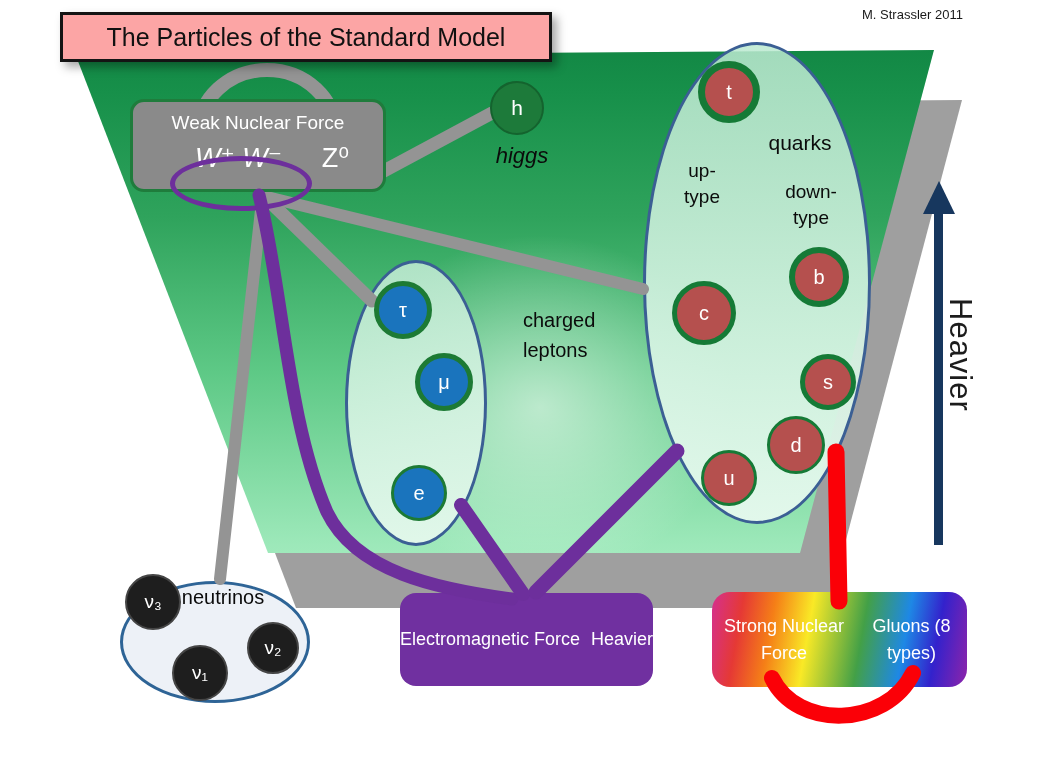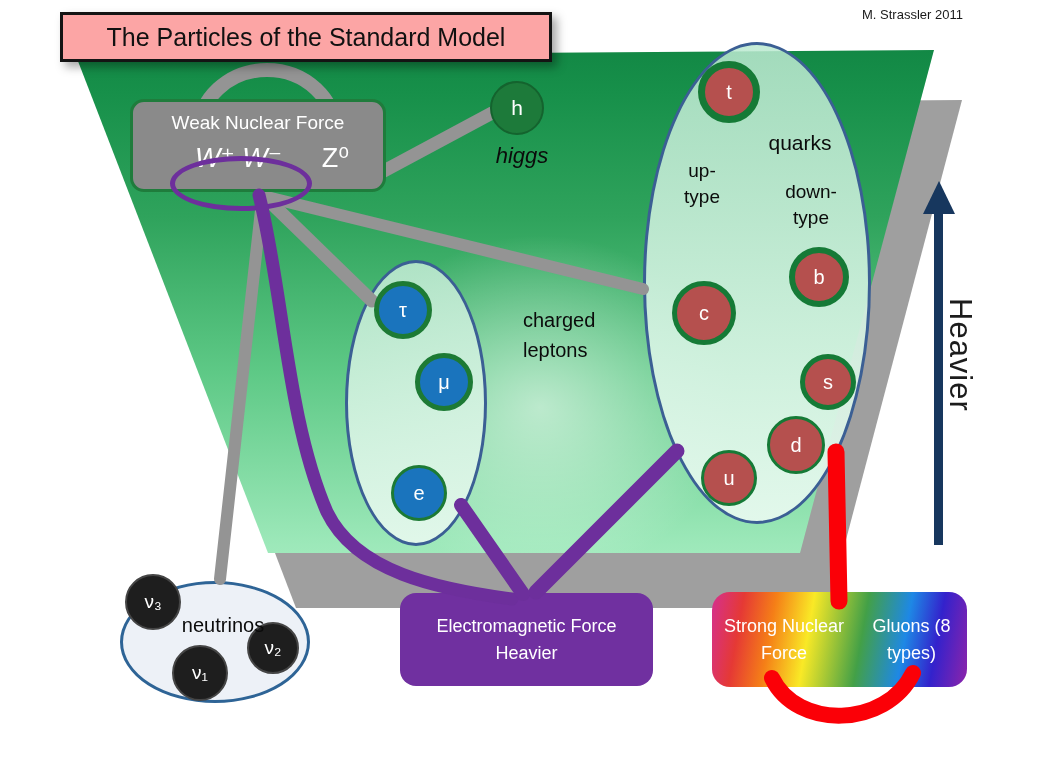--- a/index.html
+++ b/index.html
@@ -54,33 +54,33 @@
   .neutrino{background:var(--neutrino-fill,#1e1e1e);border:2px solid #454545;font-size:19px;}
   .higgsp{background:var(--higgs-fill,#1d7a3a);border:2px solid #14632e;font-size:21px;}
 
   
   .lbl{position:absolute;color:#0b0b0b;z-index:7;}
   #lbl-quarks{left:755px;top:131px;width:90px;text-align:center;font-size:21px;}
   #lbl-uptype{left:662px;top:158px;width:80px;text-align:center;font-size:19px;line-height:26px;}
   #lbl-downtype{left:771px;top:173px;width:80px;text-align:center;font-size:19px;line-height:26px;margin-top:6px;}
   #lbl-chleptons{left:483px;top:305px;width:96px;font-size:20px;line-height:30px;margin-left:40px;}
   #lbl-higgs{left:482px;top:143px;width:80px;text-align:center;font-size:22px;font-style:italic;}
-  #lbl-neutrinos{left:163px;top:586px;width:120px;text-align:center;font-size:20px;z-index:7;margin-top:28px;}
+  #lbl-neutrinos{left:163px;top:586px;width:120px;text-align:center;font-size:20px;z-index:7;}
 
   
   .force-box{position:absolute;box-sizing:border-box;color:#fff;text-align:center;z-index:8;}
   #weak-box{left:130px;top:99px;width:256px;height:93px;background:var(--weak-gray,#8a8a8a);
     border:3px solid #1f7c3c;border-radius:14px;}
   #weak-title{position:absolute;left:0;top:10px;width:100%;font-size:19px;}
   #weak-w{position:absolute;left:62px;top:40px;width:88px;font-size:27px;text-align:left;font-style:italic;}
   #weak-z{position:absolute;left:172px;top:40px;width:44px;font-size:27px;text-align:right;}
   #w-ellipse{left:170px;top:156px;width:132px;height:45px;border:5px solid var(--purple,#6d2f9c);
     border-radius:50%;z-index:9;}
   #em-box{left:400px;top:593px;width:253px;height:93px;background:var(--purple-box,#7030a0);
-    border-radius:16px;display:flex;flex-direction:column;align-items:center;justify-content:center;
+    border-radius:16px;display:flex;flex-direction:row;align-items:center;justify-content:space-between;
     font-size:18px;line-height:27px;}
   #strong-box{left:712px;top:592px;width:255px;height:95px;border-radius:18px;
     background:linear-gradient(100deg,#d5308f 0%,#e53935 12%,#f57f17 24%,#f9e926 38%,#43a047 58%,#1e88e5 74%,#3322cc 86%,#8e24aa 100%);
     display:flex;flex-direction:row;align-items:center;justify-content:center;font-size:18px;line-height:27px;}
 
   
   #heavier-line{left:934px;top:212px;width:9px;height:333px;background:var(--navy-arrow,#17375e);z-index:3;}
   #heavier-head{left:923px;top:181px;width:0;height:0;border-left:16px solid transparent;
     border-right:16px solid transparent;border-bottom:33px solid var(--navy-arrow,#17375e);z-index:3;}
   #heavier-label{left:942px;top:298px;font-size:31px;color:#1c1c1c;writing-mode:vertical-rl;

